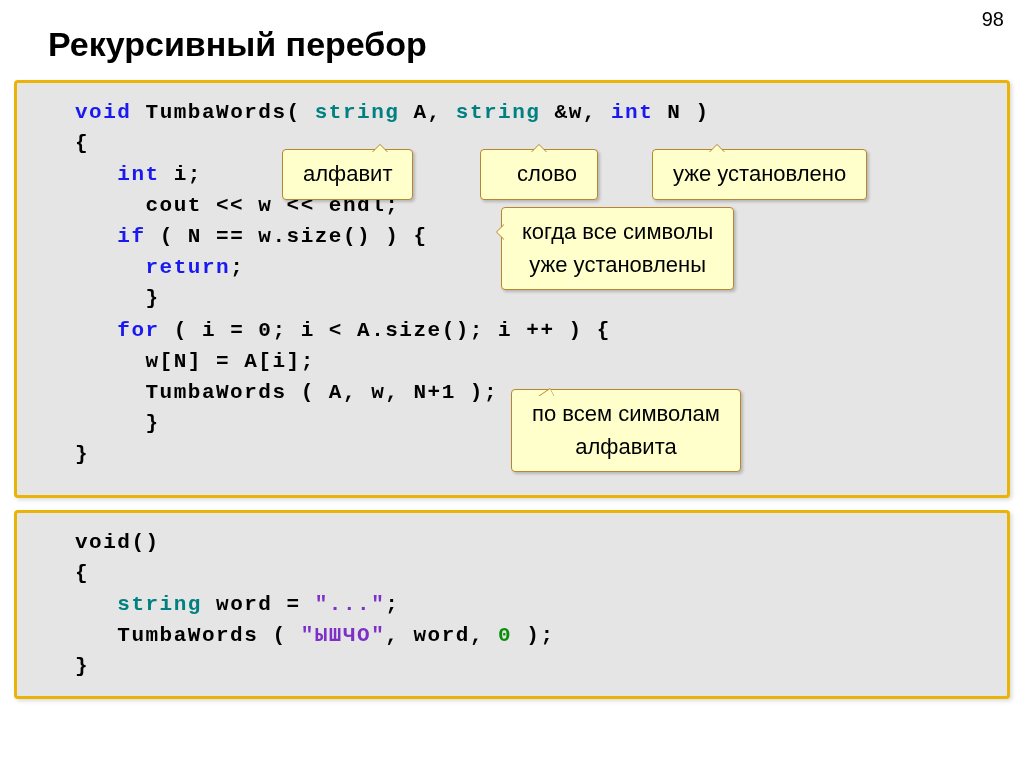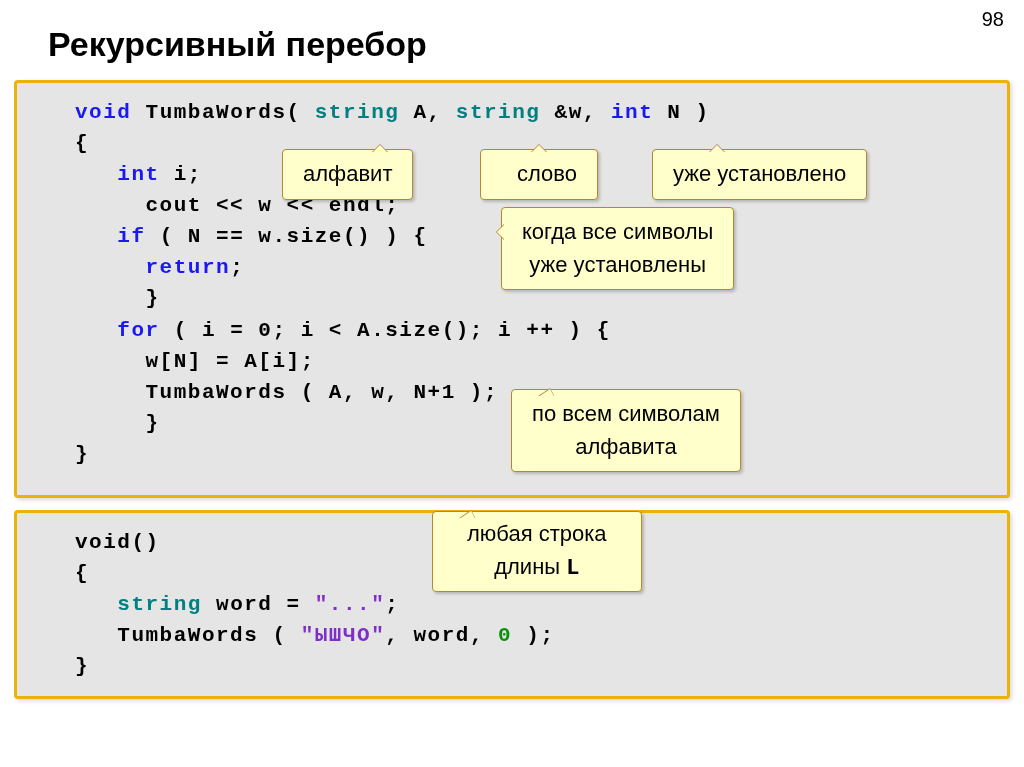--- a/index.html
+++ b/index.html
@@ -147,17 +147,13 @@
   </div>
 </div>
 
 <div class="codebox">
   <div>void()</div>
   <div>{</div>
   <div><span style="white-space:pre;">   </span><span class="kw-teal">string</span><span> word = </span><span class="kw-purple">"..."</span><span>;</span></div>
   <div><span style="white-space:pre;">   TumbaWords ( </span><span class="kw-purple">"ЫШЧО"</span><span>, word, </span><span class="kw-green">0</span><span> );</span></div>
   <div>}</div>
 
-  <div class="balloon arrow-topleft" style="top:-2px; left:415px; padding:6px 34px;">
-    <span>любая строка</span><br>
-    <span>длины </span><span style="font-family:'Courier New',monospace; font-weight:bold;">L</span>
-  </div>
 </div>
 
 </body></html>

